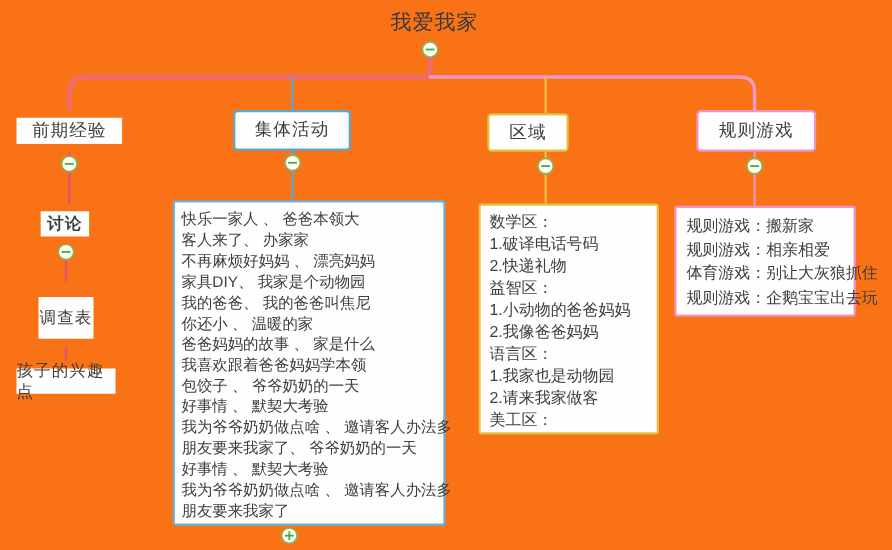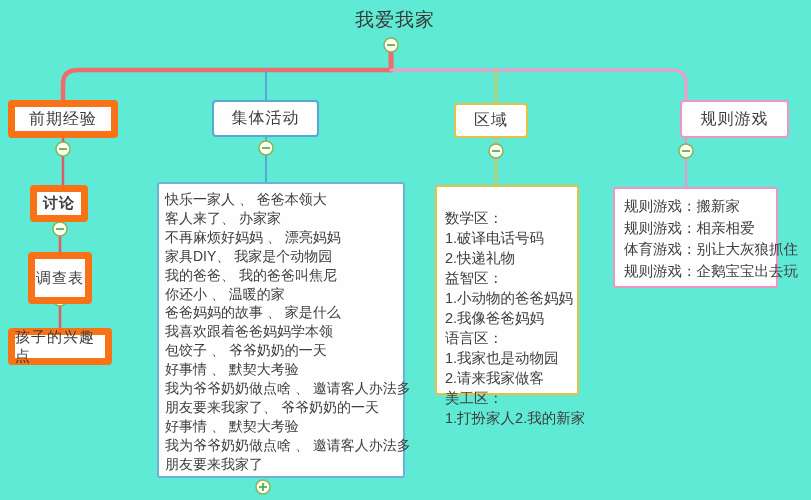--- a/index.html
+++ b/index.html
@@ -3,21 +3,21 @@
 <meta charset="utf-8">
 <style>
   html,body{margin:0;padding:0;}
   body{
     font-family:"Liberation Sans","DejaVu Sans",sans-serif;
     background:#ffffff;
   }
   .canvas{
     position:relative;
     width:811px;height:500px;
-    background:#5eead4;
+    background:#f97316;
     overflow:hidden;
   }
   .map-title{
     position:absolute;left:310px;top:7px;width:170px;
     text-align:center;font-size:19px;color:#3a3a3a;letter-spacing:1px;
   }
   svg.wires{position:absolute;left:0;top:0;z-index:0;}
   .node{
     position:absolute;z-index:2;
     background:#fefefe;
@@ -36,36 +36,36 @@
     color:#3e3e3e;
     margin-left:15px;
   }
   .contentbox .line{white-space:nowrap;}
   .box-collective{
     left:142px;top:182px;width:248px;height:296px;
     border:2px solid #6ab2da;padding:6px 6px;
     font-size:14px;line-height:18.9px;
   }
   .box-area{
-    left:420px;top:185px;width:144px;height:210px;
-    border:2px solid #e5c143;padding:21px 8px;
+    left:420px;top:185px;width:164px;height:210px;
+    border:2px solid #e5c143;padding:5px 8px;
     font-size:14.5px;line-height:20px;
   }
   .box-rules{
     left:598px;top:187px;width:165px;height:101px;
     border:2px solid #f193c5;padding:7px 9px;
     font-size:14.5px;line-height:21.7px;
   }
   
   .n-pre{left:8px;top:100px;width:110px;height:38px;}
   .n-collective{left:212px;top:100px;width:107px;height:37px;}
-  .n-area{left:454px;top:103px;width:74px;height:35px;}
-  .n-rules{left:633px;top:100px;width:109px;height:38px;margin-left:47px;}
+  .n-area{left:443px;top:103px;width:74px;height:35px;}
+  .n-rules{left:633px;top:100px;width:109px;height:38px;}
   .n-discussion{left:30px;top:185px;width:58px;height:37px;font-size:15px;font-weight:bold;}
-  .n-survey{left:28px;top:252px;width:64px;height:52px;font-size:15px;}
+  .n-survey{left:28px;top:263px;width:64px;height:52px;font-size:15px;}
   .n-interest{left:8px;top:328px;width:104px;height:37px;font-size:15px;}
 </style>
 </head>
 <body>
 
 <div class="canvas">
 
   <div class="map-title">我爱我家</div>
 
   <svg class="wires" width="811" height="500" viewBox="0 0 811 500">
@@ -163,21 +163,20 @@
     <div class="line">数学区：</div>
     <div class="line">1.破译电话号码</div>
     <div class="line">2.快递礼物</div>
     <div class="line">益智区：</div>
     <div class="line">1.小动物的爸爸妈妈</div>
     <div class="line">2.我像爸爸妈妈</div>
     <div class="line">语言区：</div>
     <div class="line">1.我家也是动物园</div>
     <div class="line">2.请来我家做客</div>
     <div class="line">美工区：</div>
-    <div class="line">1.打扮家人2.我的新家</div>
   </div>
 
   <div class="contentbox box-rules">
     <div class="line">规则游戏：搬新家</div>
     <div class="line">规则游戏：相亲相爱</div>
     <div class="line">体育游戏：别让大灰狼抓住</div>
     <div class="line">规则游戏：企鹅宝宝出去玩</div>
   </div>
 
 </div>

